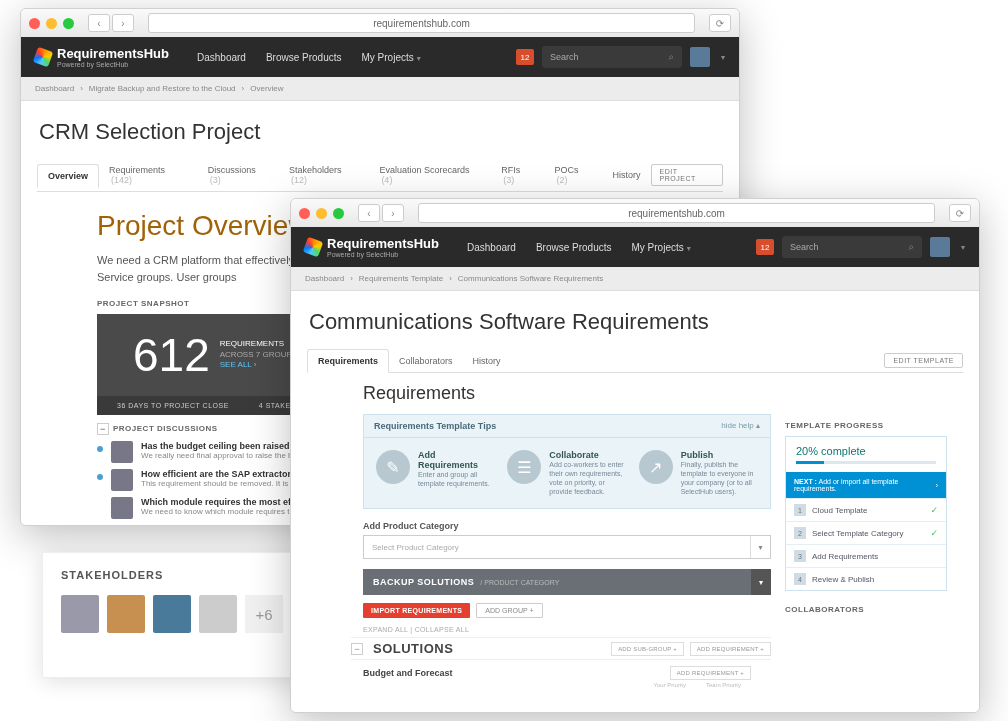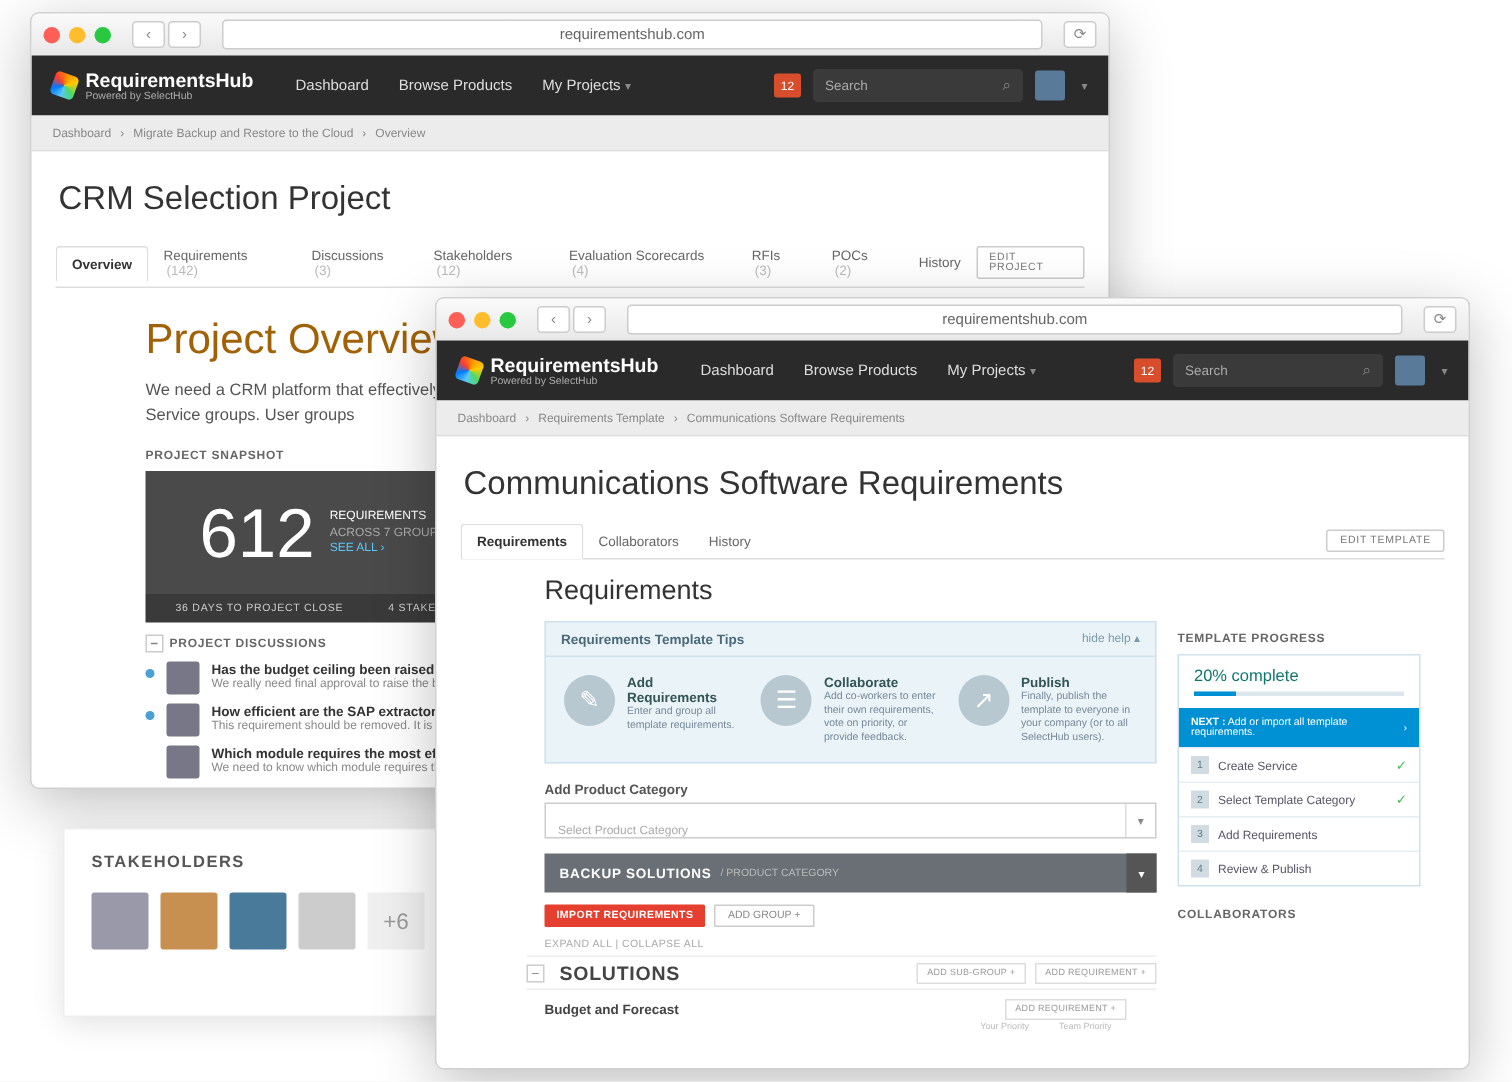--- a/index.html
+++ b/index.html
@@ -82,21 +82,21 @@
 .tips-panel { background: #eaf4f8; border: 1px solid #cde2ec; margin: 0 0 12px 40px; }
 .tips-hdr { display: flex; justify-content: space-between; padding: 6px 10px; font-size: 9px; font-weight: 600; color: #4a6a7a; border-bottom: 1px solid #cde2ec; }
 .hide-help { font-size: 8px; color: #7a9aa8; cursor: pointer; font-weight: 400; }
 .tips-body { display: flex; padding: 12px; gap: 12px; }
 .tip { display: flex; gap: 8px; flex: 1; }
 .tip-icon { width: 34px; height: 34px; background: #b8c8d0; border-radius: 50%; flex-shrink: 0; display: flex; align-items: center; justify-content: center; color: #fff; font-size: 16px; }
 .tip-txt .t { font-size: 9px; font-weight: 700; color: #355; }
 .tip-txt .d { font-size: 7px; color: #789; line-height: 1.3; }
 
 .field-lbl { font-size: 9px; color: #555; margin: 0 0 4px 40px; font-weight: 600; }
-.select-box { margin: 0 0 10px 40px; height: 24px; border: 1px solid #ccc; background: #fff; display: flex; align-items: flex-end; padding: 0 8px; font-size: 8px; color: #aaa; position: relative; }
+.select-box { margin: 0 0 10px 40px; height: 24px; border: 1px solid #ccc; background: #fff; display: flex; align-items: center; padding: 0 8px; font-size: 8px; color: #aaa; position: relative; }
 .select-chev { position: absolute; right: 0; top: 0; bottom: 0; width: 20px; border-left: 1px solid #ddd; display: flex; align-items: center; justify-content: center; font-size: 8px; color: #888; }
 
 .cat-bar { margin: 0 0 8px 40px; background: #6a6f75; color: #fff; height: 26px; display: flex; align-items: center; padding: 0 10px; font-size: 9px; position: relative; }
 .cat-bar .name { font-weight: 700; letter-spacing: 0.5px; }
 .cat-bar .sub { color: #bbb; margin-left: 6px; font-size: 7px; }
 .cat-chev { position: absolute; right: 0; top: 0; bottom: 0; width: 20px; background: #555; display: flex; align-items: center; justify-content: center; font-size: 8px; }
 
 .btn-row { margin: 0 0 8px 40px; display: flex; gap: 6px; }
 .btn-red { background: #e5402f; color: #fff; font-size: 7px; font-weight: 700; padding: 4px 8px; letter-spacing: 0.3px; border-radius: 1px; cursor: pointer; }
 .btn-gray { background: #fff; border: 1px solid #ccc; color: #888; font-size: 7px; padding: 3px 8px; border-radius: 1px; cursor: pointer; }
@@ -364,21 +364,21 @@
           <div class="prog-pct">20% complete</div>
           <div class="prog-bar-bg">
               <div class="prog-bar-fg"></div>
             </div>
           <div class="next-bar">
             <span><b>NEXT :</b> <span>Add or import all template requirements.</span></span>
             <span class="chv">›</span>
           </div>
           <div class="step">
               <div class="step-num">1</div>
-              <span>Create Service</span>
+              <span>Cloud Template</span>
               <span class="chk">✓</span>
             </div>
           <div class="step">
               <div class="step-num">2</div>
               <span>Select Template Category</span>
               <span class="chk">✓</span>
             </div>
           <div class="step">
               <div class="step-num">3</div>
               <span>Add Requirements</span>

